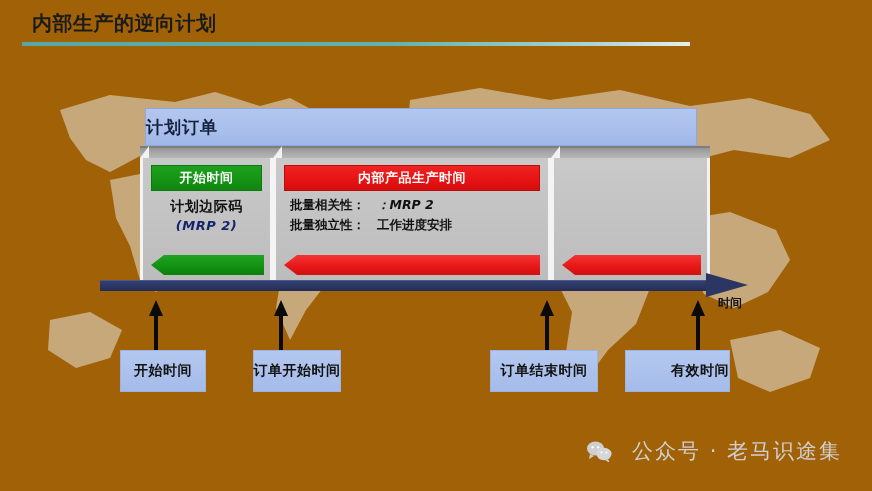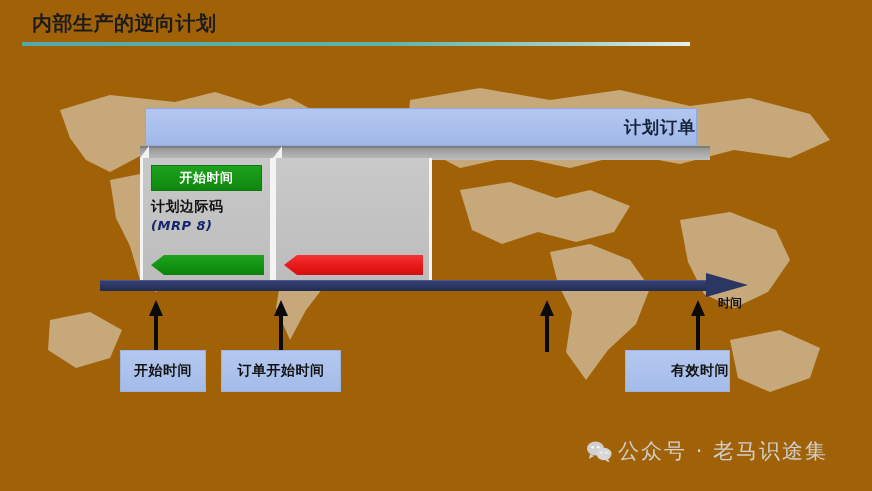--- a/index.html
+++ b/index.html
@@ -26,21 +26,21 @@
     background: linear-gradient(to right, #55a8a5 0%, #5fb3ae 55%, #a9d4d2 85%, #e4f0ef 100%);
   }
 
   
   .boxwrap { position: absolute; left: 140px; top: 108px; width: 570px; height: 177px; }
 
   .planned-order {
     position: absolute; left: 5px; top: 0; width: 552px; height: 38px;
     background: linear-gradient(to bottom, #b3c6ee 0%, #a9bfec 60%, #9fb7e8 100%);
     border: 1px solid #8fa8dd;
-    display: flex; align-items: center; justify-content: flex-end;
+    display: flex; align-items: center; justify-content: flex-start;
   }
   .planned-order span {
     font-size: 17px; font-weight: 700; color: #14213d; letter-spacing: 1px;
   }
 
   
   .bevel-top {
     position: absolute; left: 0px; top: 38px; width: 570px; height: 14px;
     background: linear-gradient(to bottom, #8f8f8f 0%, #a8a8a8 50%, #bdbdbd 100%);
   }
@@ -81,21 +81,21 @@
   }
   .chip.green {
     background: linear-gradient(to bottom, #1ea11e 0%, #159415 55%, #0f860f 100%);
     border: 1px solid #0c7a0c;
   }
   .chip.red {
     background: linear-gradient(to bottom, #ef2222 0%, #e81414 55%, #d40d0d 100%);
     border: 1px solid #b90b0b;
   }
 
-  .body-text { margin-top: 7px; }
+  .body-text { margin-top: 7px; text-align: center; }
   .line-main {
     font-size: 14px; font-weight: 700; color: #111; letter-spacing: 0.5px;
     white-space: nowrap;
   }
   .line-mrp {
     font-size: 13px; font-weight: 700; font-style: italic; color: #16246b;
     margin-top: 2px; letter-spacing: 0.5px;
   }
 
   .rowlist { margin-top: 6px; padding-left: 6px; }
@@ -166,21 +166,21 @@
     background: linear-gradient(to bottom, #b3c8ef 0%, #abc1ec 60%, #a4bae9 100%);
     border: 1px solid #9cb3e4;
     display: flex; align-items: center; justify-content: center;
     font-size: 14px; font-weight: 700; color: #121212;
     letter-spacing: 0.5px; white-space: nowrap;
   }
 
   
   .watermark {
     position: absolute; left: 586px; top: 437px;
-    display: flex; align-items: center; gap: 6px;
+    display: flex; align-items: center; gap: 20px;
     color: #cfcfcf;
   }
   .wm-text { font-size: 21px; font-weight: 400; letter-spacing: 2px; }
   .wm-icon { width: 26px; height: 22px; }
 </style>
 </head>
 <body>
 
 <div id="root">
 
@@ -213,25 +213,41 @@
     <div class="bevel-top"></div>
 
     <div class="panels">
 
       <div class="panel p1">
         <div class="chip green">
           <span>开始时间</span>
         </div>
         <div class="body-text">
           <div class="line-main">计划边际码</div>
-          <div class="line-mrp">(MRP 8)</div>
+          <div class="line-mrp">(MRP 2)</div>
         </div>
         <div class="arrow-l green w1"></div>
       </div>
 
+      <div class="panel p2">
+        <div class="chip red">
+          <span>内部产品生产时间</span>
+        </div>
+        <div class="rowlist">
+          <div class="rowitem">
+            <span>批量相关性：</span>
+            <span class="val">：MRP 2</span>
+          </div>
+          <div class="rowitem">
+            <span>批量独立性：</span>
+            <span class="val upright">工作进度安排</span>
+          </div>
+        </div>
+        <div class="arrow-l red w2"></div>
+      </div>
 
       <div class="panel p3">
         <div class="arrow-l red w3"></div>
       </div>
 
     </div>
   </div>
 
   <div class="timeline">
     <div class="shaft"></div>
@@ -252,22 +268,25 @@
     <div class="stem" style="height:38px;"></div>
   </div>
   <div class="tick" style="left:691px; top:300px; height:52px;">
     <div class="head"></div>
     <div class="stem" style="height:38px;"></div>
   </div>
 
   <div class="callout" style="left:120px; top:350px; width:86px;">
     <span>开始时间</span>
   </div>
-  <div class="callout" style="left:221px; top:350px; width:120px;text-align:center;">
+  <div class="callout" style="left:253px; top:350px; width:88px;text-align:center;">
     <span>订单开始时间</span>
+  </div>
+  <div class="callout" style="left:490px; top:350px; width:108px;">
+    <span>订单结束时间</span>
   </div>
   <div class="callout" style="left:625px; top:350px; width:105px;justify-content:flex-end;">
     <span>有效时间</span>
   </div>
 
   <div class="watermark">
     <span class="wm-icon">
       <svg viewBox="0 0 26 22" xmlns="http://www.w3.org/2000/svg" aria-hidden="true">
         <ellipse cx="9.5" cy="8.5" rx="8.5" ry="7" fill="#cfcfcf"></ellipse>
         <path d="M4 14 L3 19 L8 16 Z" fill="#cfcfcf"></path>

